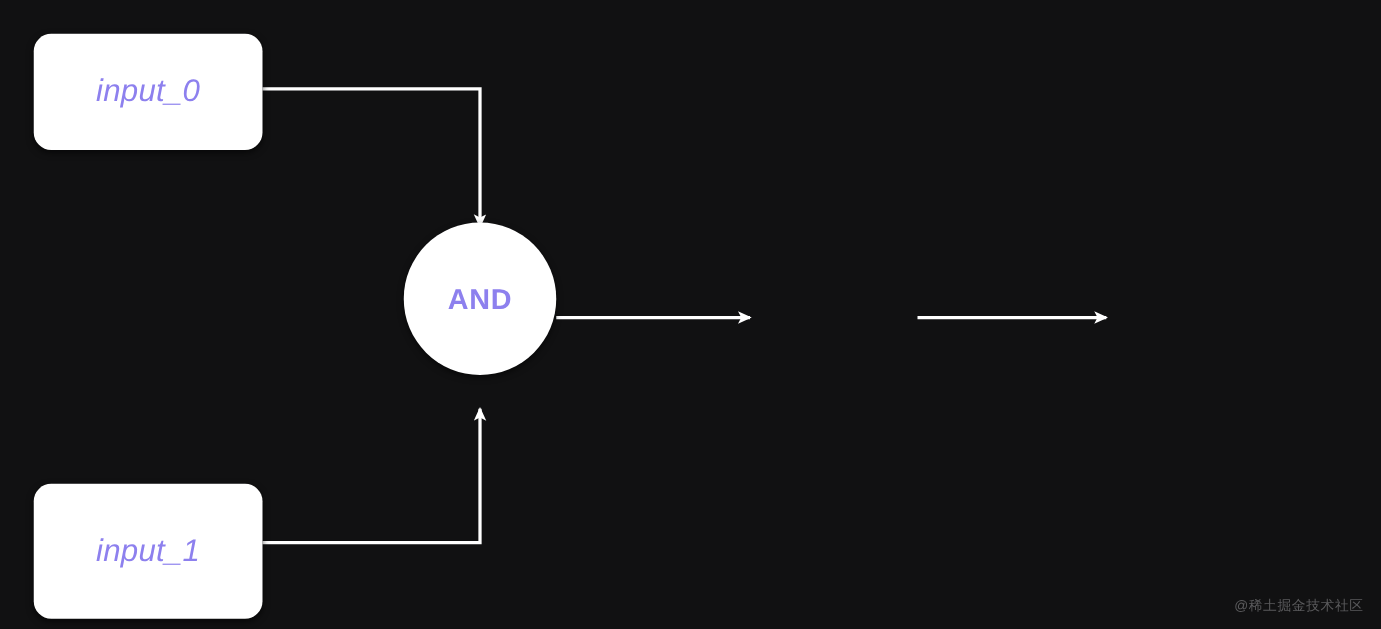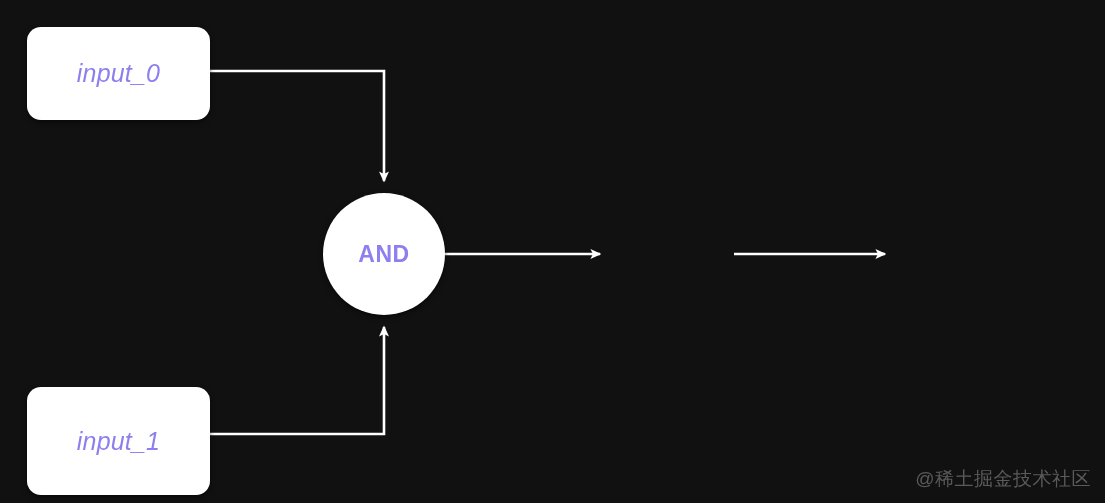--- a/index.html
+++ b/index.html
@@ -58,30 +58,30 @@
   .label-gate {
     font-style: normal;
     font-weight: bold;
     font-size: 23px;
     letter-spacing: 0.6px;
   }
 
   
   #node-input0 { left: 27px;  top: 27px;  width: 183px; height: 93px; }
   #node-input1 { left: 27px;  top: 387px; width: 183px; height: 108px; }
-  #node-and    { left: 323px; top: 193px; width: 122px; height: 122px; }
+  #node-and    { left: 323px; top: 178px; width: 122px; height: 122px; }
   #node-or     { left: 612px; top: 193px; width: 122px; height: 122px; }
   #node-output { left: 897px; top: 207px; width: 183px; height: 93px; }
 
   #watermark {
     position: absolute;
     right: 14px;
     bottom: 11px;
     color: #5a5a5c;
-    font-size: 19px;
+    font-size: 11px;
     letter-spacing: 0.5px;
     user-select: none;
     white-space: nowrap;
   }
 </style>
 </head>
 <body>
 
 <div id="canvas">
 

